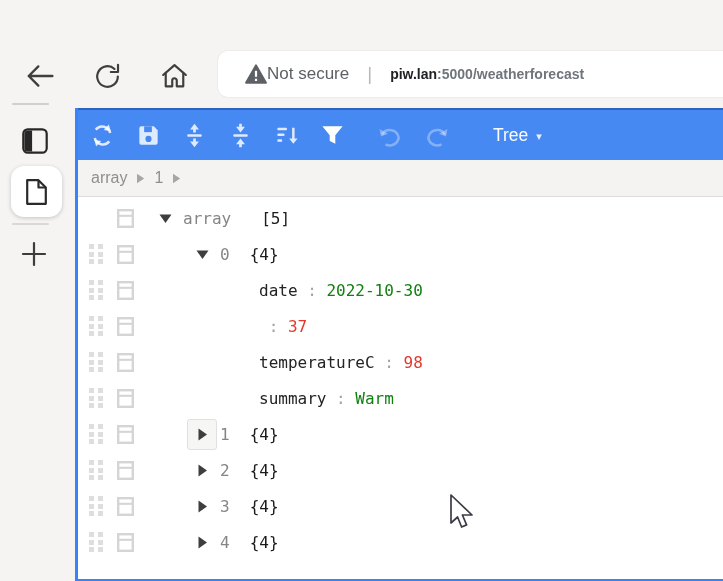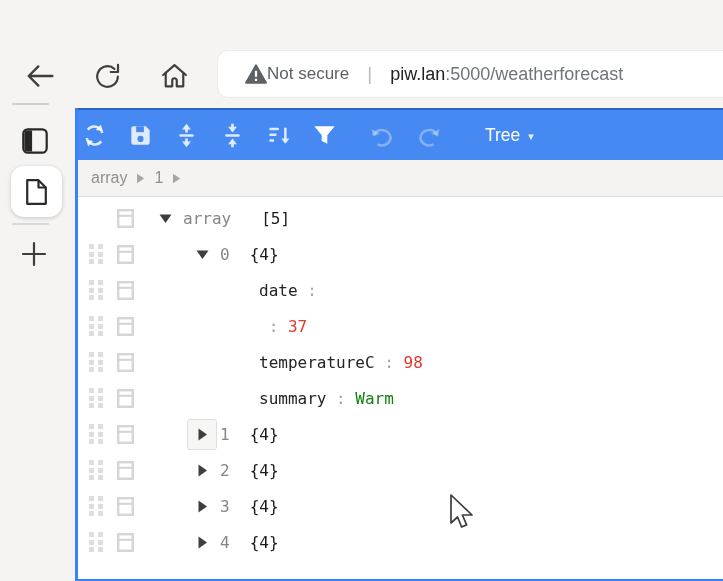--- a/index.html
+++ b/index.html
@@ -19,21 +19,21 @@
 
   .addressbar {
     position:absolute; left:218px; top:51px; width:540px; height:46px;
     background:#fff; border-radius:10px;
     display:flex; align-items:center; padding-left:27px;
     box-shadow:0 0 0 1px rgba(0,0,0,0.03);
   }
   .addressbar .warn { display:flex; align-items:center; }
   .addressbar .sec-label { font-size:17px; color:#5d6166; }
   .addressbar .divider { margin:0 18px; color:#b5b9be; font-size:19px; font-weight:300; }
-  .addressbar .url { font-size:18px; white-space:nowrap; }
+  .addressbar .url { font-size:14px; white-space:nowrap;font-weight:bold; }
   .addressbar .url .host { color:#202124; }
   .addressbar .url .path { color:#70757c; }
 
   
   .sb-divider { position:absolute; background:#cfcfcf; border-radius:1px; }
   #sbdiv1 { left:12px; top:103px; width:37px; height:2px; }
   #sbdiv2 { left:12px; top:223px; width:37px; height:2px; background:#d8d8d8; }
   #vtabs  { position:absolute; left:22px; top:128px; width:26px; height:26px; cursor:pointer; }
   .tabcard {
     position:absolute; left:11px; top:166px; width:51px; height:51px;
@@ -46,21 +46,21 @@
   .editor {
     position:absolute; left:75px; top:108px; width:648px; height:473px;
     background:#fff;
     border-left:3px solid #3883fa;
     border-bottom:2px solid #3883fa;
     display:flex; flex-direction:column;
   }
   .toolbar {
     height:52px; flex-shrink:0; background:#4789f2;
     border-top:2px solid #2d63c0;
-    display:flex; align-items:center; padding-left:1px;
+    display:flex; align-items:center; padding-left:9px;
   }
   .tb-buttons { display:flex; align-items:center; }
   .tbtn {
     width:30px; height:30px; margin-right:16px;
     display:flex; align-items:center; justify-content:center;
     color:rgba(255,255,255,0.82); cursor:pointer;
   }
   .tbtn svg { width:27px; height:27px; display:block; }
   .tbtn.bright { color:#ffffff; }
   .tbtn.disabled { color:rgba(255,255,255,0.33); }
@@ -303,20 +303,21 @@
         </div>
         <div class="wicon" data-name="row-select-icon">
           <svg width="17" height="19" viewBox="0 0 17 19">
             <rect x="1.2" y="1.2" width="14.6" height="16.6" fill="none" stroke="#d5d5d5" stroke-width="2.4"></rect>
             <line x1="2" y1="6.8" x2="15" y2="6.8" stroke="#d5d5d5" stroke-width="2.1"></line>
           </svg>
         </div>
         <span class="pspacer" data-name="indent-spacer"></span>
         <span class="pkey" data-name="property-key">date</span>
         <span class="pcolon" data-name="key-value-separator"> : </span>
+        <span class="pval string" data-name="property-value">2022-10-30</span>
       </div>
       <div class="row" data-name="tree-row">
         <div class="dots" data-name="drag-handle">
           <i></i>
           <i></i>
           <i></i>
           <i></i>
           <i></i>
           <i></i>
         </div>

